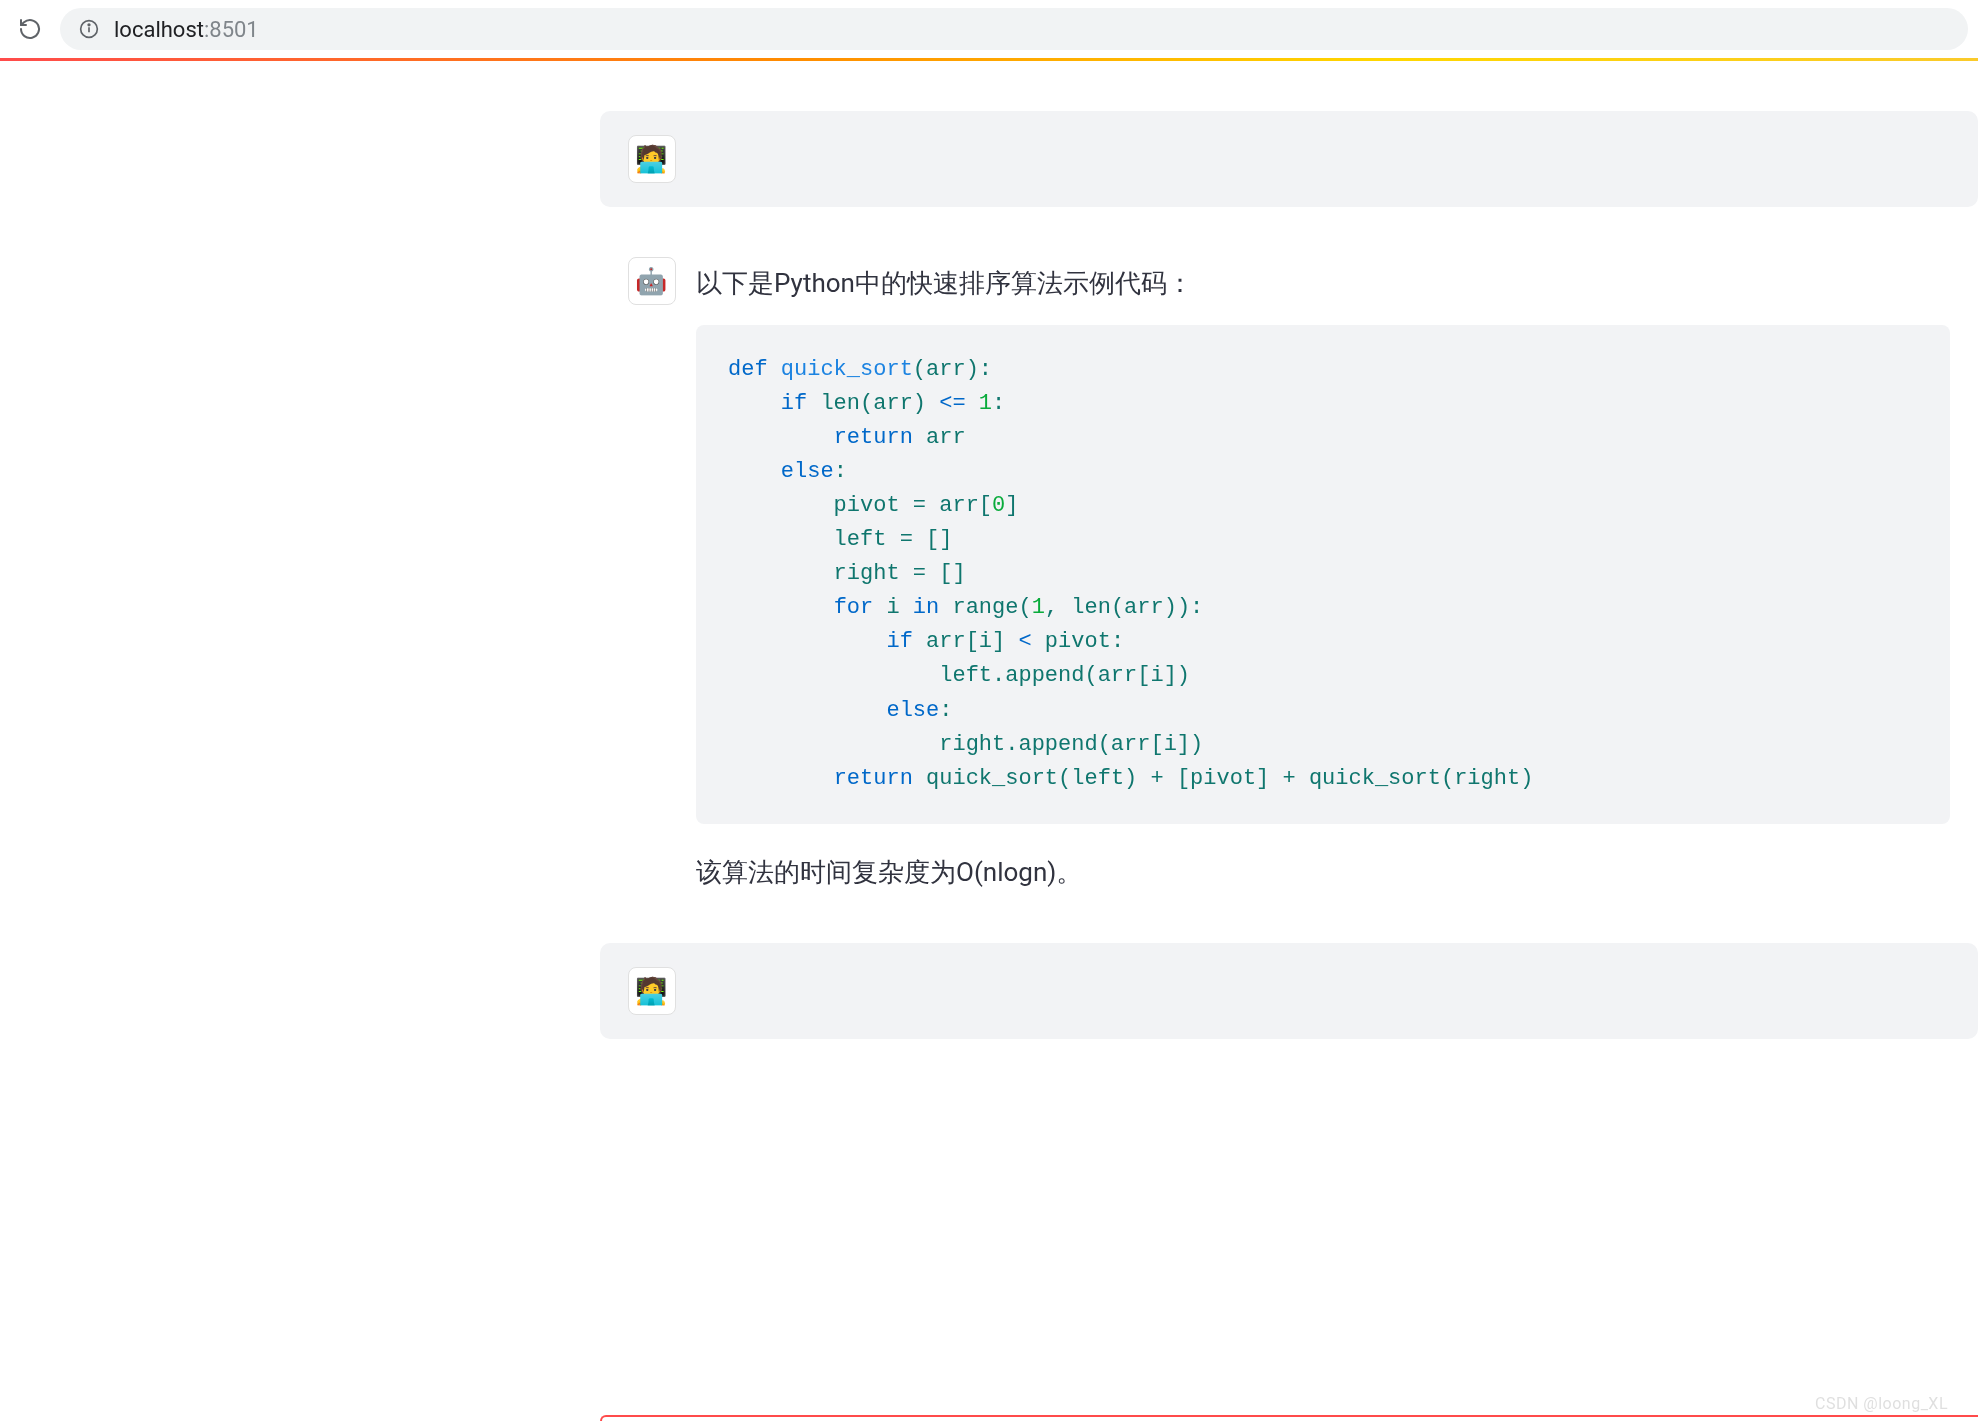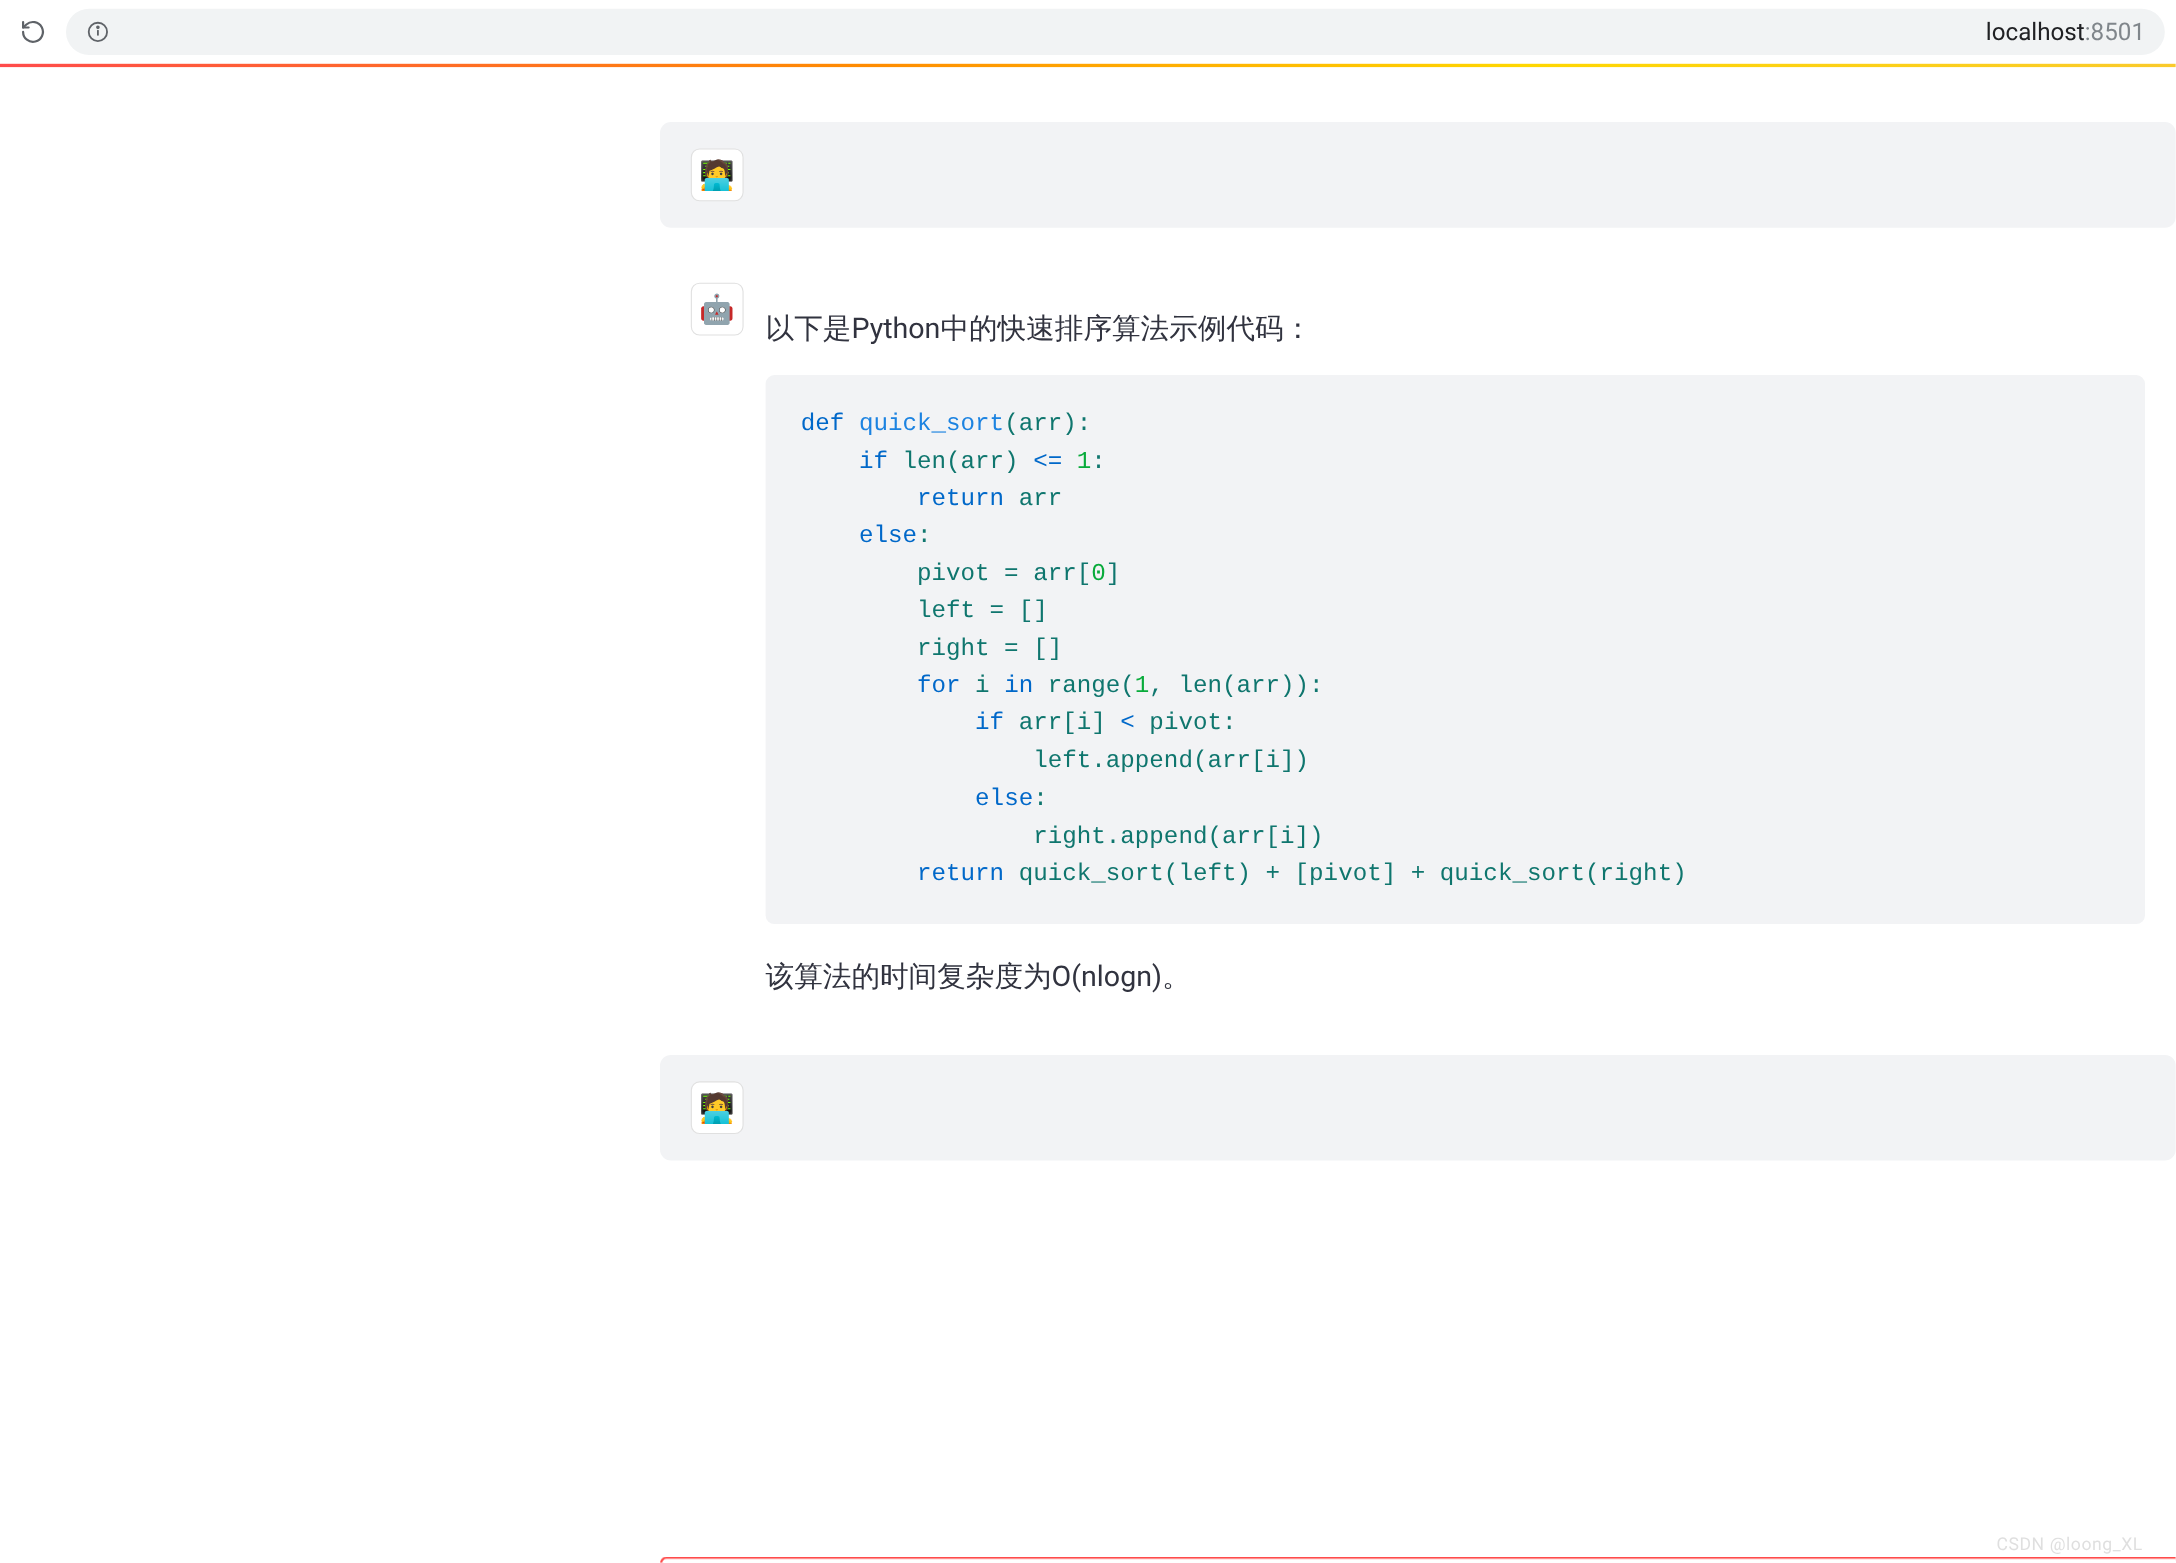--- a/index.html
+++ b/index.html
@@ -30,21 +30,20 @@
       flex: 1;
       height: 42px;
       background: #f1f3f4;
       border-radius: 21px;
       display: flex;
       align-items: center;
       padding: 0 18px;
       gap: 14px;
       font-size: 22px;
       color: #5f6368;
-      justify-content: space-between;
     }
     .info-icon {
       width: 22px;
       height: 22px;
       display: flex;
       align-items: center;
       justify-content: center;
     }
     .url-text { color: #202124; }
     .url-port { color: #80868b; }
@@ -85,21 +84,21 @@
       font-size: 26px;
       flex-shrink: 0;
     }
     .msg-content {
       flex: 1;
       font-size: 26px;
       line-height: 1.6;
       color: #31333f;
       padding-top: 6px;
     }
-    .msg-text { margin-bottom: 20px; margin-top: 16px; }
+    .msg-text { margin-bottom: 20px; }
     .code-block {
       background: #f2f3f5;
       border-radius: 8px;
       padding: 28px 32px;
       font-family: "SFMono-Regular", Consolas, "Liberation Mono", Menlo, monospace;
       font-size: 22px;
       line-height: 1.55;
       overflow-x: auto;
       margin-bottom: 28px;
       white-space: pre;

